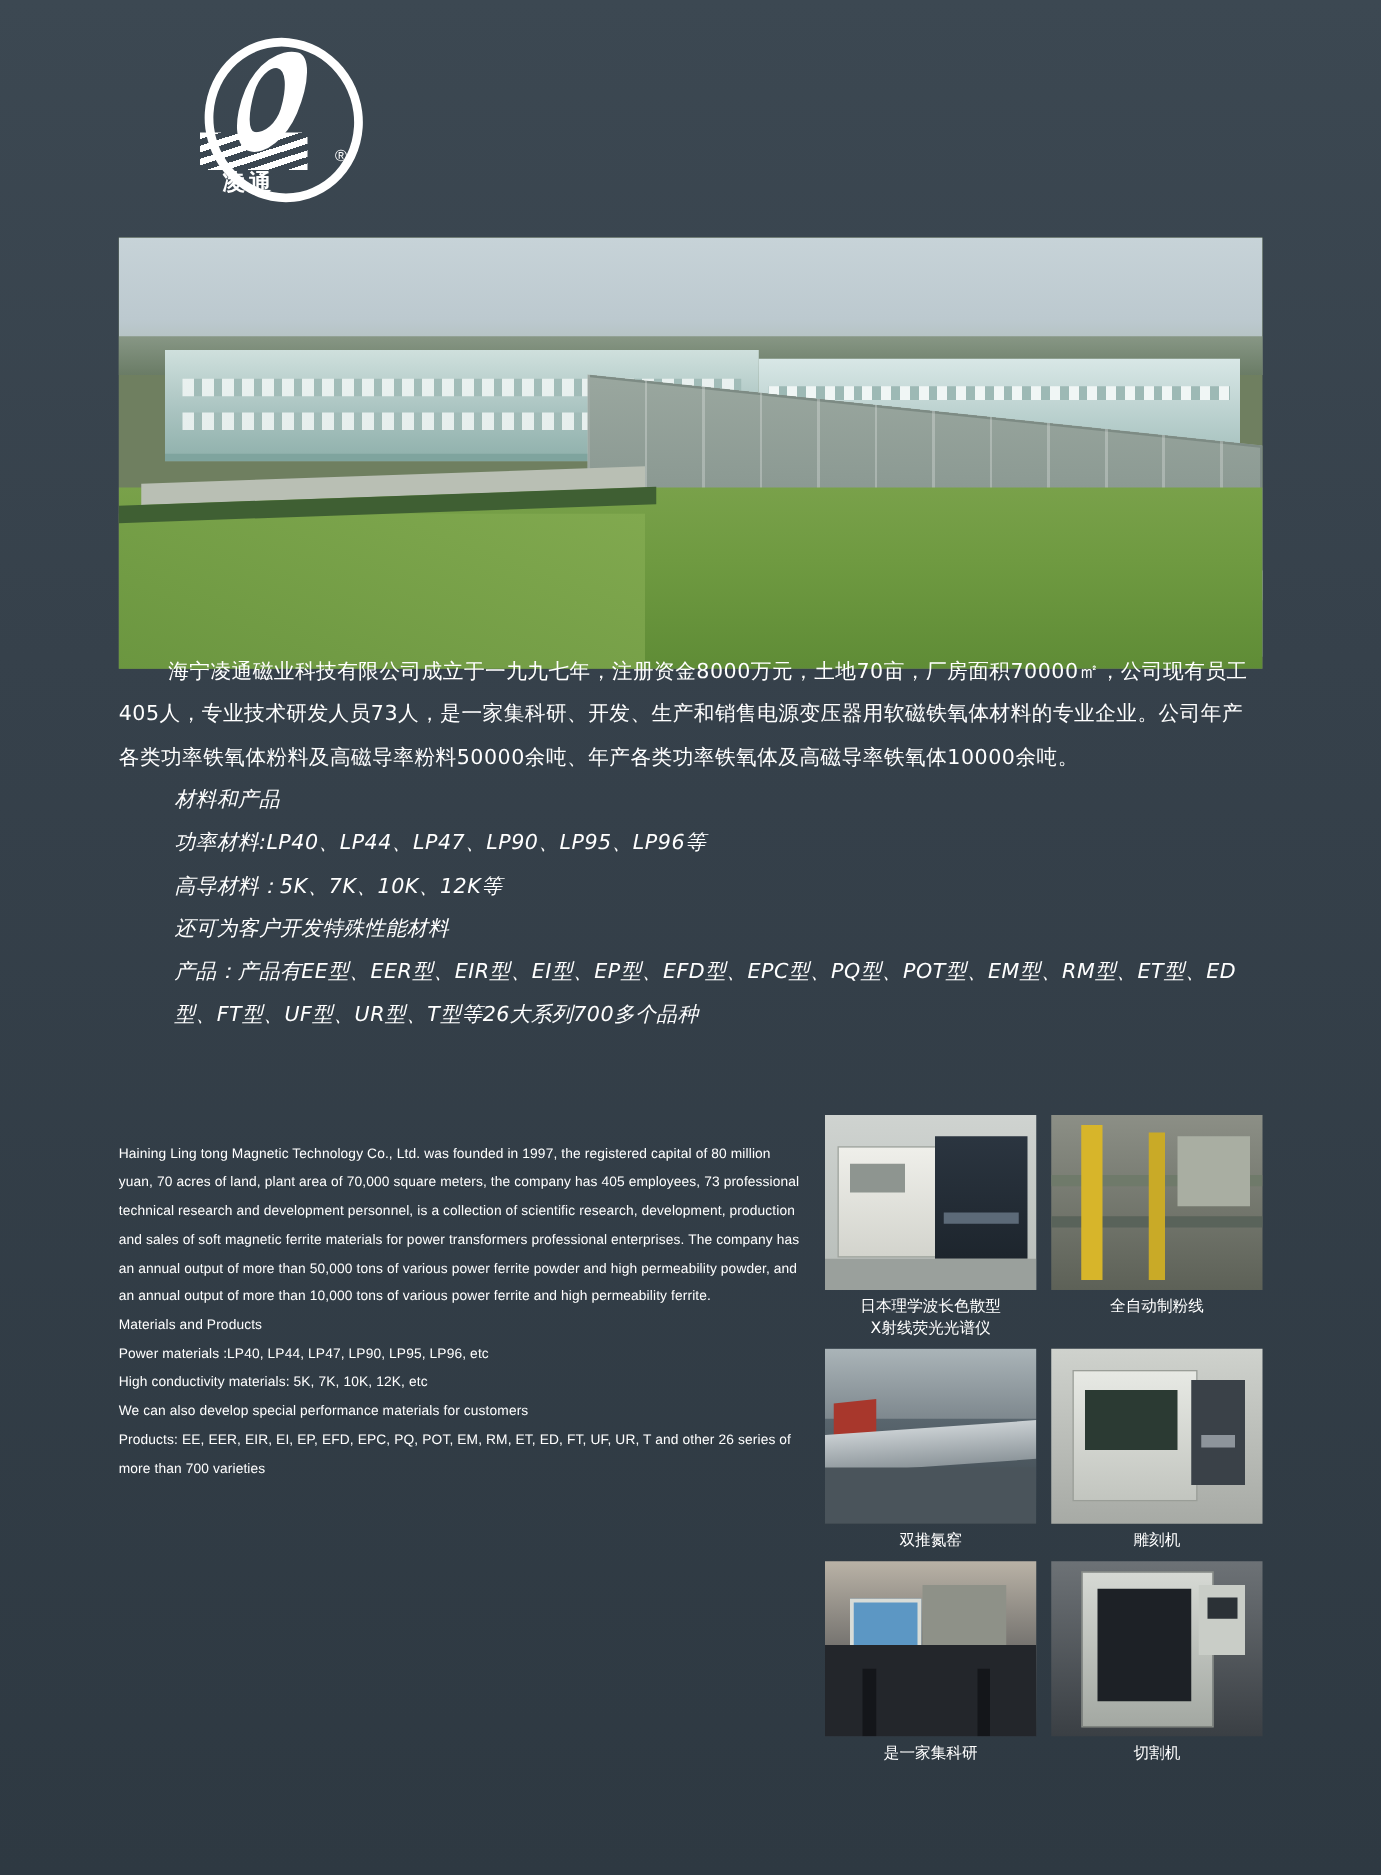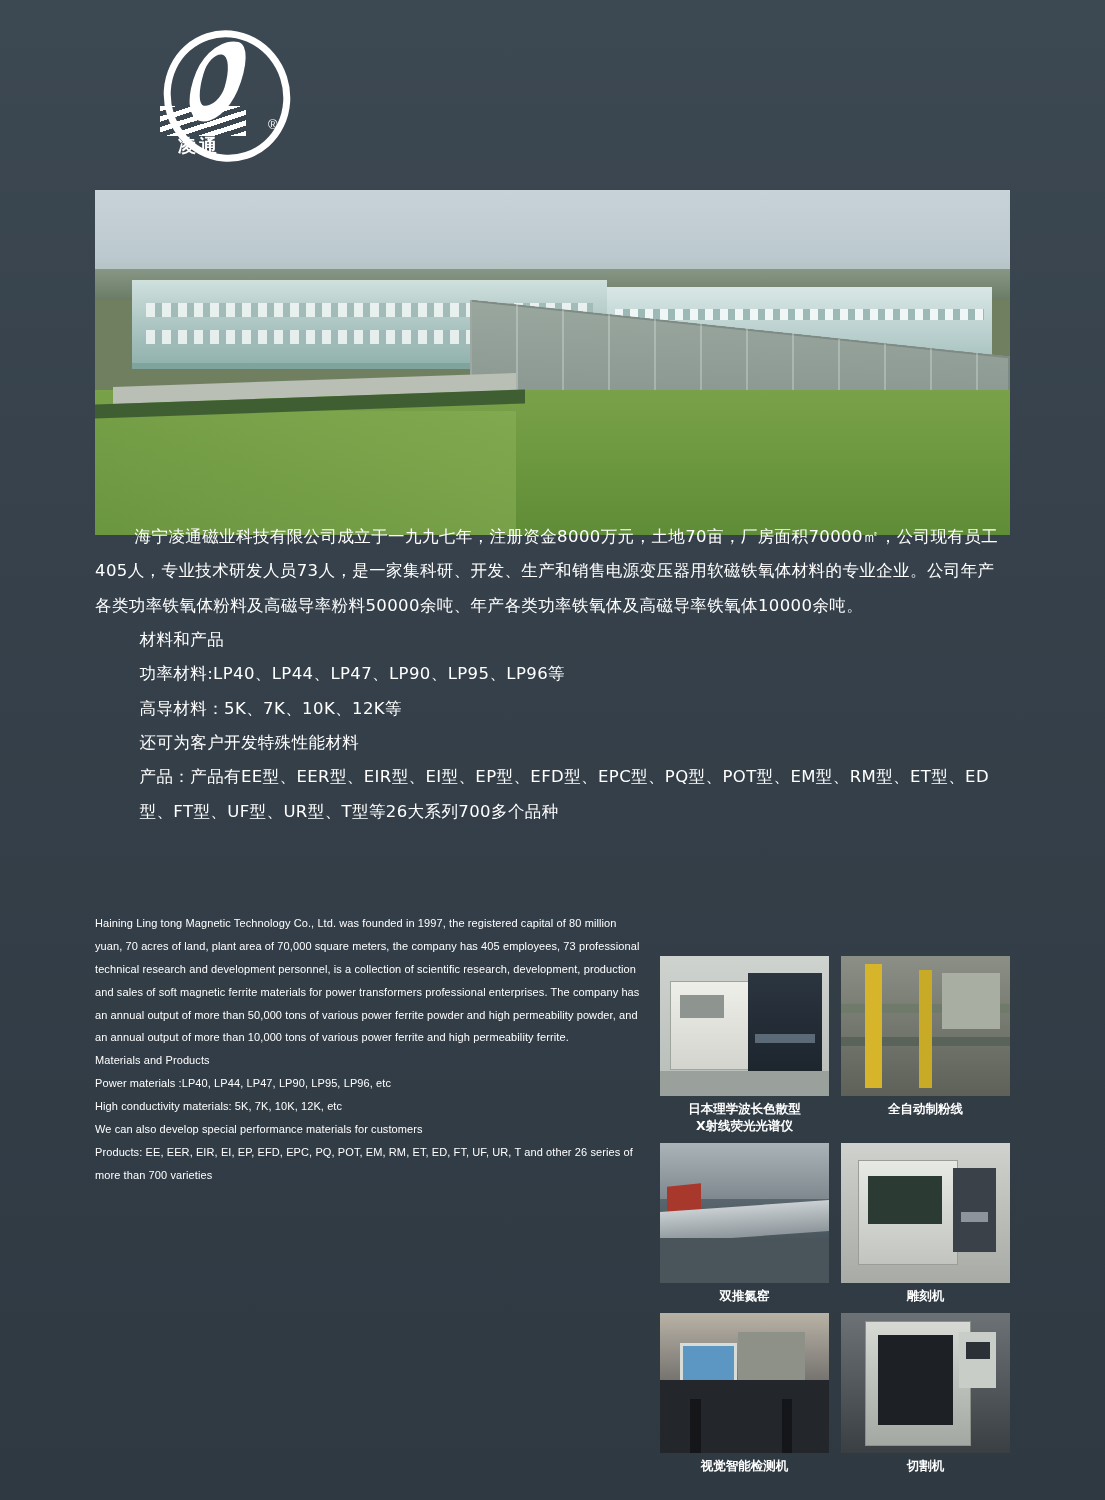--- a/index.html
+++ b/index.html
@@ -190,38 +190,37 @@
     position: absolute;
     left: 95px; top: 520px;
     width: 915px;
     color: #ffffff;
     font-family: "DejaVu Sans", sans-serif;
     font-size: 16.5px;
     line-height: 2.08;
     letter-spacing: .4px;
   }
   .cn-body p { margin: 0; }
-  .cn-body .sub { margin-left: 2.7em; }
+  .cn-body .sub { margin-left: 2.7em; font-style: italic; }
   .cn-indent-block { text-indent: 2.4em; }
   
   .en-body {
     position: absolute;
     left: 95px; top: 912px;
     width: 545px;
     color: #ffffff;
     font-size: 11px;
     line-height: 2.08;
     letter-spacing: .1px;
   }
   .en-body p { margin: 0; }
   .photo-grid {
     position: absolute;
-    left: 660px; top: 956px;
+    left: 660px; top: 892px;
     width: 350px;
-    font-weight: bold;
   }
   .photo-row {
     display: flex;
     gap: 12px;
     margin-bottom: 8px;
   }
   .photo-cell { width: 169px; }
   .photo-box {
     width: 169px;
     height: 140px;
@@ -373,21 +372,21 @@
 
     <div class="photo-row">
       <div class="photo-cell">
         <div class="photo-box p5">
           <div class="mach"></div>
           <div class="mon"></div>
           <div class="tbl"></div>
           <div class="leg1"></div>
           <div class="leg2"></div>
         </div>
-        <div class="photo-cap">视觉智能检测机</div>
+        <div class="photo-cap">是一家集科研</div>
       </div>
       <div class="photo-cell">
         <div class="photo-box p6">
           <div class="cab"></div>
           <div class="dark"></div>
           <div class="panel"></div>
         </div>
         <div class="photo-cap">切割机</div>
       </div>
     </div>

